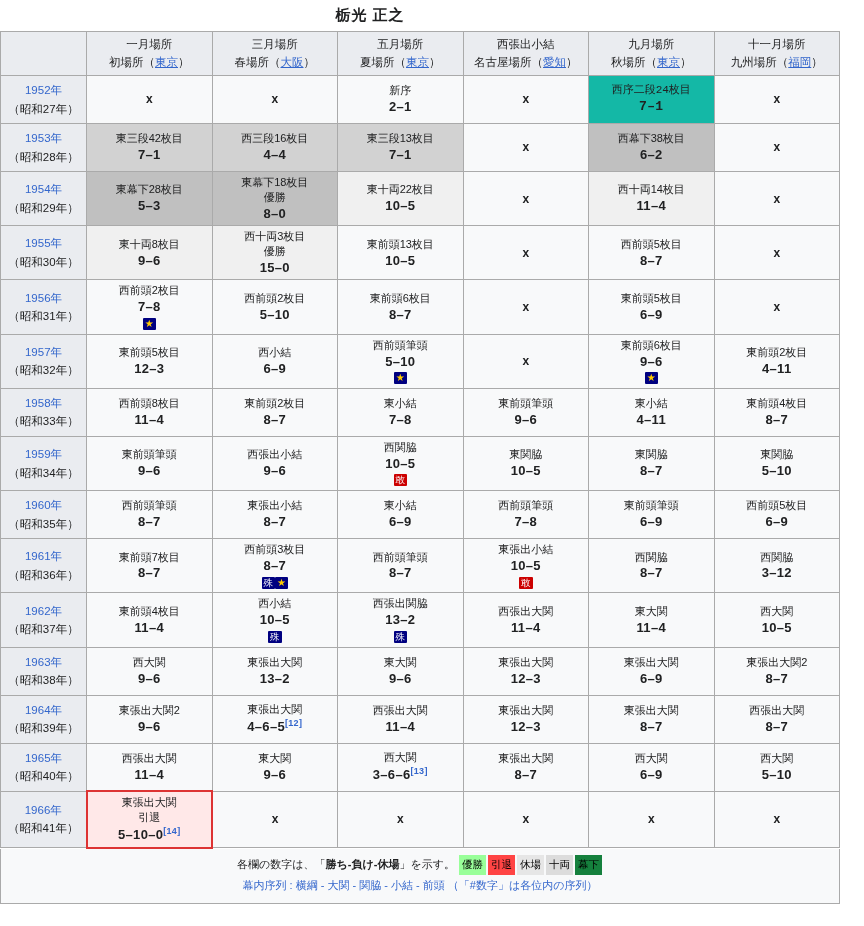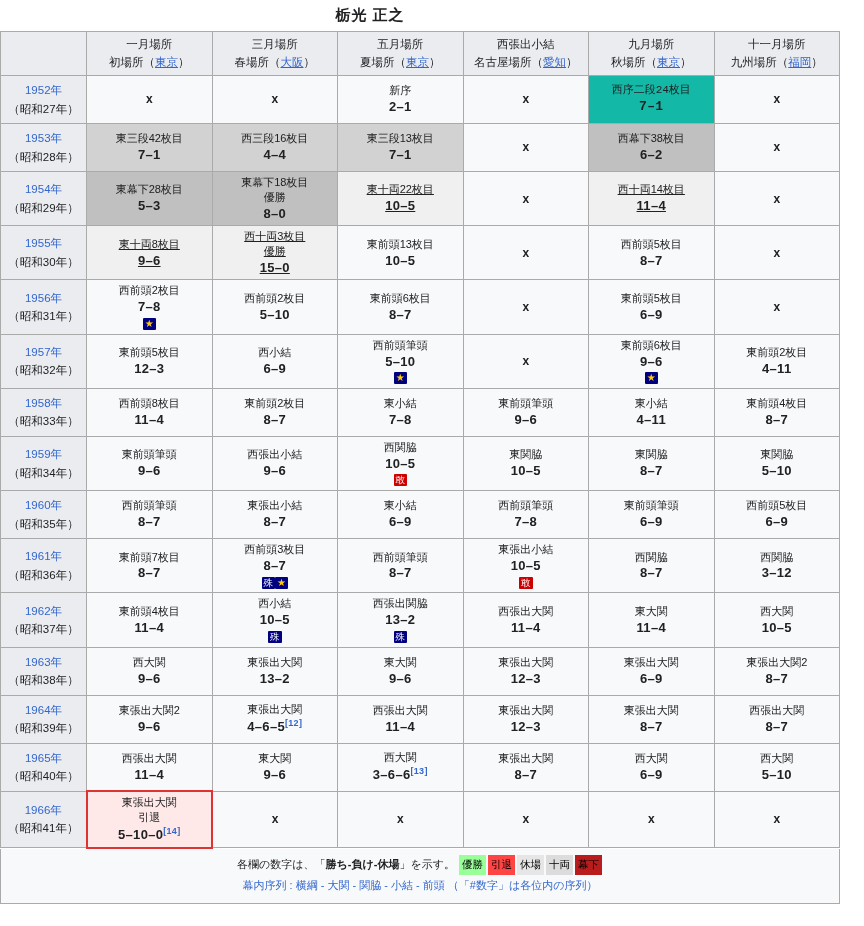--- a/index.html
+++ b/index.html
@@ -59,21 +59,21 @@
     line-height: 1.35;
   }
   .cell.x { font-weight: bold; font-size: 12px; }
   .rank { display:block; font-size: 11px; }
   .score { display:block; font-weight: bold; font-size: 13px; letter-spacing: 0.3px; }
   .extra { display:block; font-size: 11px; }
   sup.ref { color: #3366cc; font-size: 9px; vertical-align: super; }
 
   
   .d-makuuchi { background: #f8f9fa; }
-  .d-juryo    { background: #f0f0f0; text-decoration: underline; }
+  .d-juryo    { background: #f0f0f0; }
   .d-makushita{ background: #c0c0c0; }
   .d-sandanme { background: #d2d2d2; }
   .d-jonidan  { background: #14b8a6; font-family: Liberation Mono, monospace; }
   .d-shinjo   { background: #f8f9fa; }
 
   .badge {
     display: inline-block;
     font-size: 9.5px;
     line-height: 12px;
     padding: 0 2px;
@@ -106,21 +106,21 @@
   }
   .legend a, .legend .lnk { color: #3366cc; }
   .legend .chip {
     display:inline-block; font-size: 10.5px; padding: 0 3px; margin: 0 1px;
     vertical-align: middle; color:#000;
   }
   .chip-yusho { background:#99ff99; }
   .chip-intai { background:#ff4444; color:#fff; }
   .chip-plain { background:#e6e6e6; }
   .chip-juryo { background:#dcdcdc; }
-  .chip-makushita { background:#b91c1c; }
+  .chip-makushita { background:#15803d; }
   .legend .r3, .legend .r4 { color:#3366cc; }
 </style>
 </head>
 <body>
 
 <div class="page">
 
   <div class="title">栃光 正之</div>
 
   <table class="banzuke">

